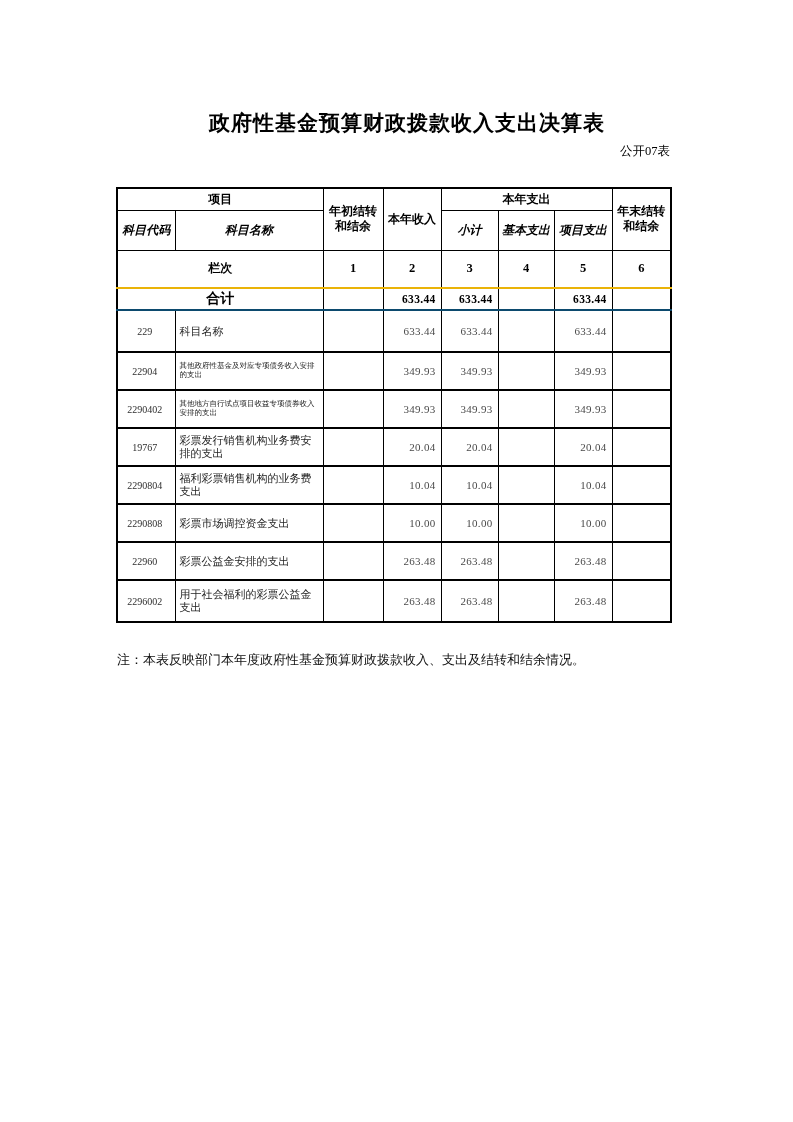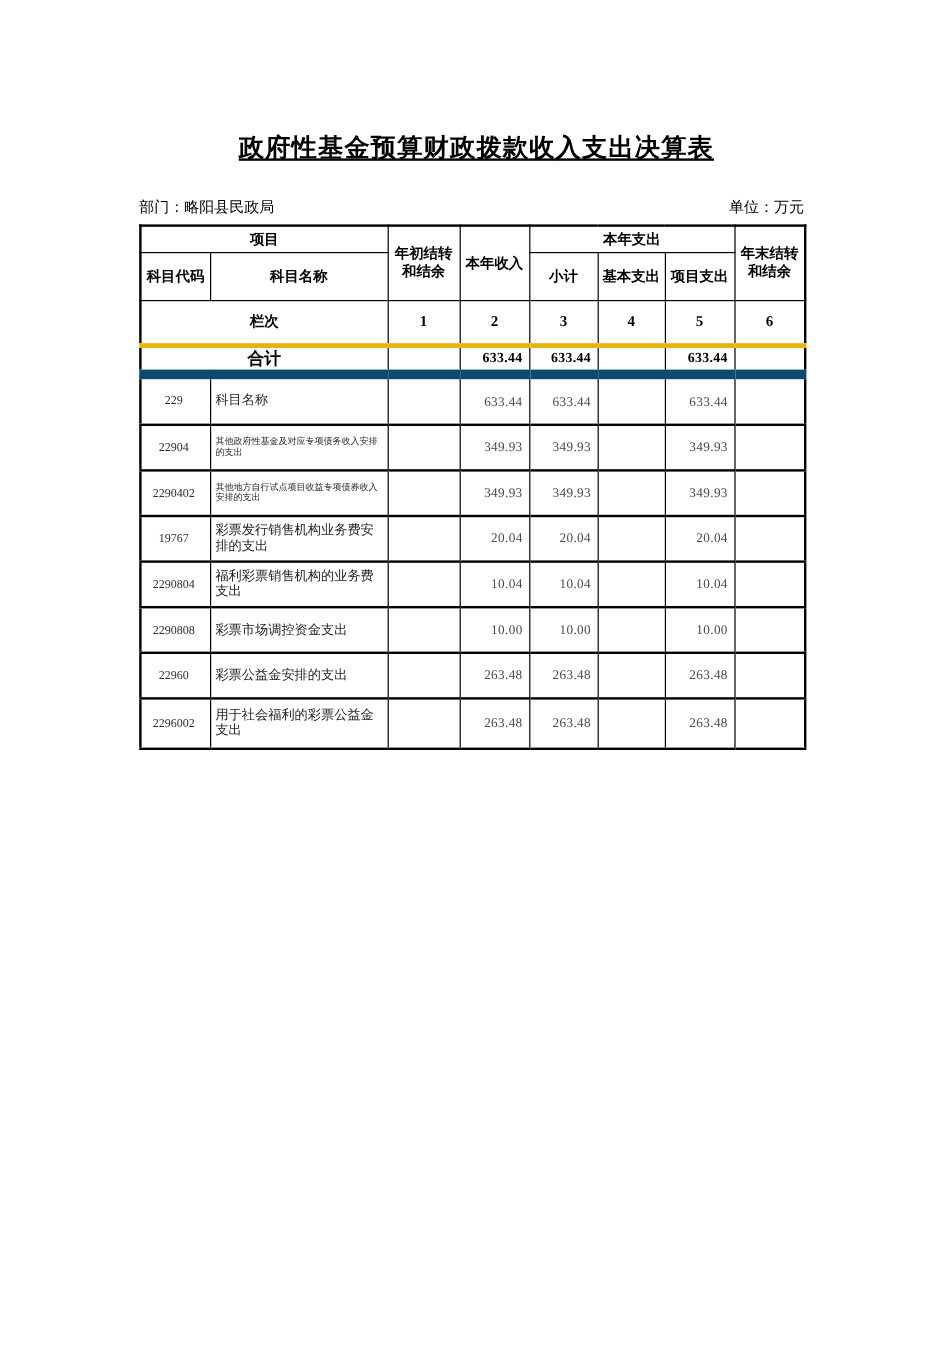--- a/index.html
+++ b/index.html
@@ -16,29 +16,28 @@
   .content {
     position: absolute;
     left: 116px;
     top: 0;
     width: 554px;
     height: 100%;
   }
   .doc-title {
     position: absolute;
     top: 109px;
-    left: 4px;
+    left: 14px;
     width: 100%;
     text-align: center;
     font-family: "Liberation Sans", "DejaVu Sans", sans-serif;
     font-weight: bold;
     font-size: 21px;
     letter-spacing: 1px;
     white-space: nowrap;
-    text-decoration: underline;
   }
   .form-number {
     position: absolute;
     top: 143px;
     left: 0;
     width: 100%;
     text-align: right;
     font-size: 12.5px;
   }
   .dept-unit-row {
@@ -66,24 +65,24 @@
     vertical-align: middle;
     overflow: hidden;
   }
   .hdr {
     font-family: "Liberation Sans", "DejaVu Sans", sans-serif;
     font-weight: bold;
     font-size: 12px;
     line-height: 1.25;
   }
   tr.hrow1 td { height: 22px; }
-  tr.hrow2 td { height: 40px; }
-  tr.lanci-row td { height: 38px; border-bottom: 4px solid #eab308; }
+  tr.hrow2 td { height: 40px; font-style: italic; }
+  tr.lanci-row td { height: 38px; border-bottom: 2px solid #eab308; }
   tr.lanci-row .col-num { font-size: 12.5px; font-weight: bold; }
-  tr.total-row td { height: 22px; border-bottom: 8px solid #0c4a6e; }
+  tr.total-row td { height: 22px; border-bottom: 2px solid #0c4a6e; }
   tr.total-row .total-label {
     font-family: "Liberation Sans", "DejaVu Sans", sans-serif;
     font-weight: bold;
     font-size: 14px;
   }
   tr.data-row td { height: 38px; border-bottom: 2px solid #000; }
   tr.data-row.tall td { height: 42px; }
   .code-cell {
     text-align: right;
     padding-right: 3px !important;
@@ -122,25 +121,22 @@
   }
 </style>
 </head>
 <body>
 
 <div class="page">
   <div class="content">
 
     <div class="doc-title">政府性基金预算财政拨款收入支出决算表</div>
 
-
-    <div class="dept-unit-row">
-      <span>部门：略阳县民政局</span>
-      <span>单位：万元</span>
-    </div>
+    <div class="form-number">公开07表</div>
+
 
     <table class="fin-table">
       <colgroup>
         <col style="width:58px">
           <col style="width:148px">
           <col style="width:60px">
           <col style="width:58px">
         <col style="width:57px">
           <col style="width:56px">
           <col style="width:58px">
@@ -267,15 +263,16 @@
         <td class="val-cell"></td>
         <td class="val-cell">263.48</td>
         <td class="val-cell">263.48</td>
         <td class="val-cell"></td>
         <td class="val-cell">263.48</td>
         <td class="val-cell"></td>
       </tr>
     </tbody>
       </table>
 
+    <div class="note-line">注：本表反映部门本年度政府性基金预算财政拨款收入、支出及结转和结余情况。</div>
 
   </div>
 </div>
 
 </body></html>

